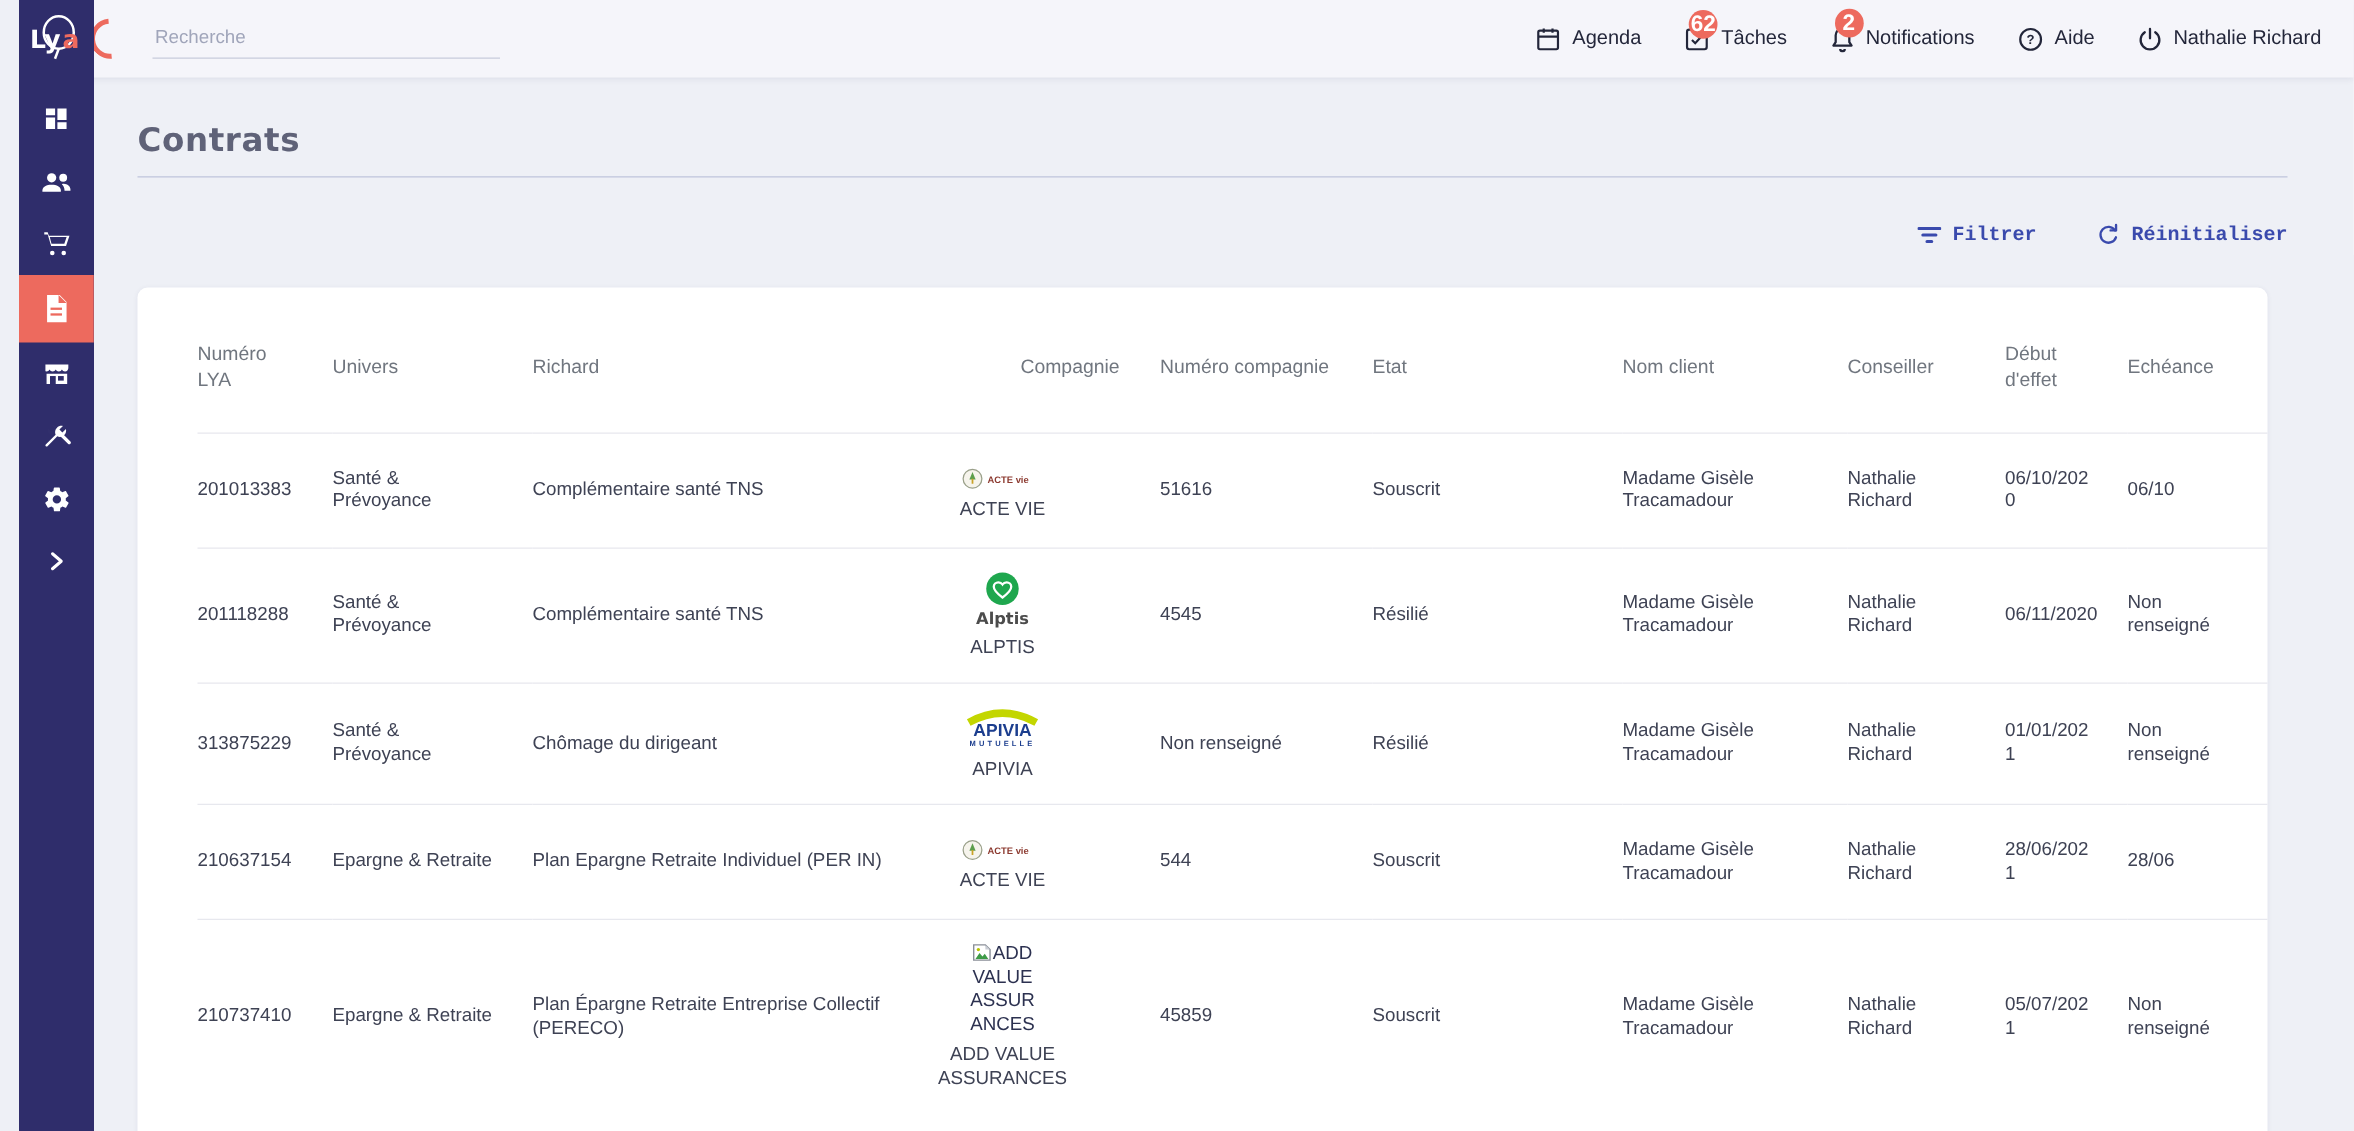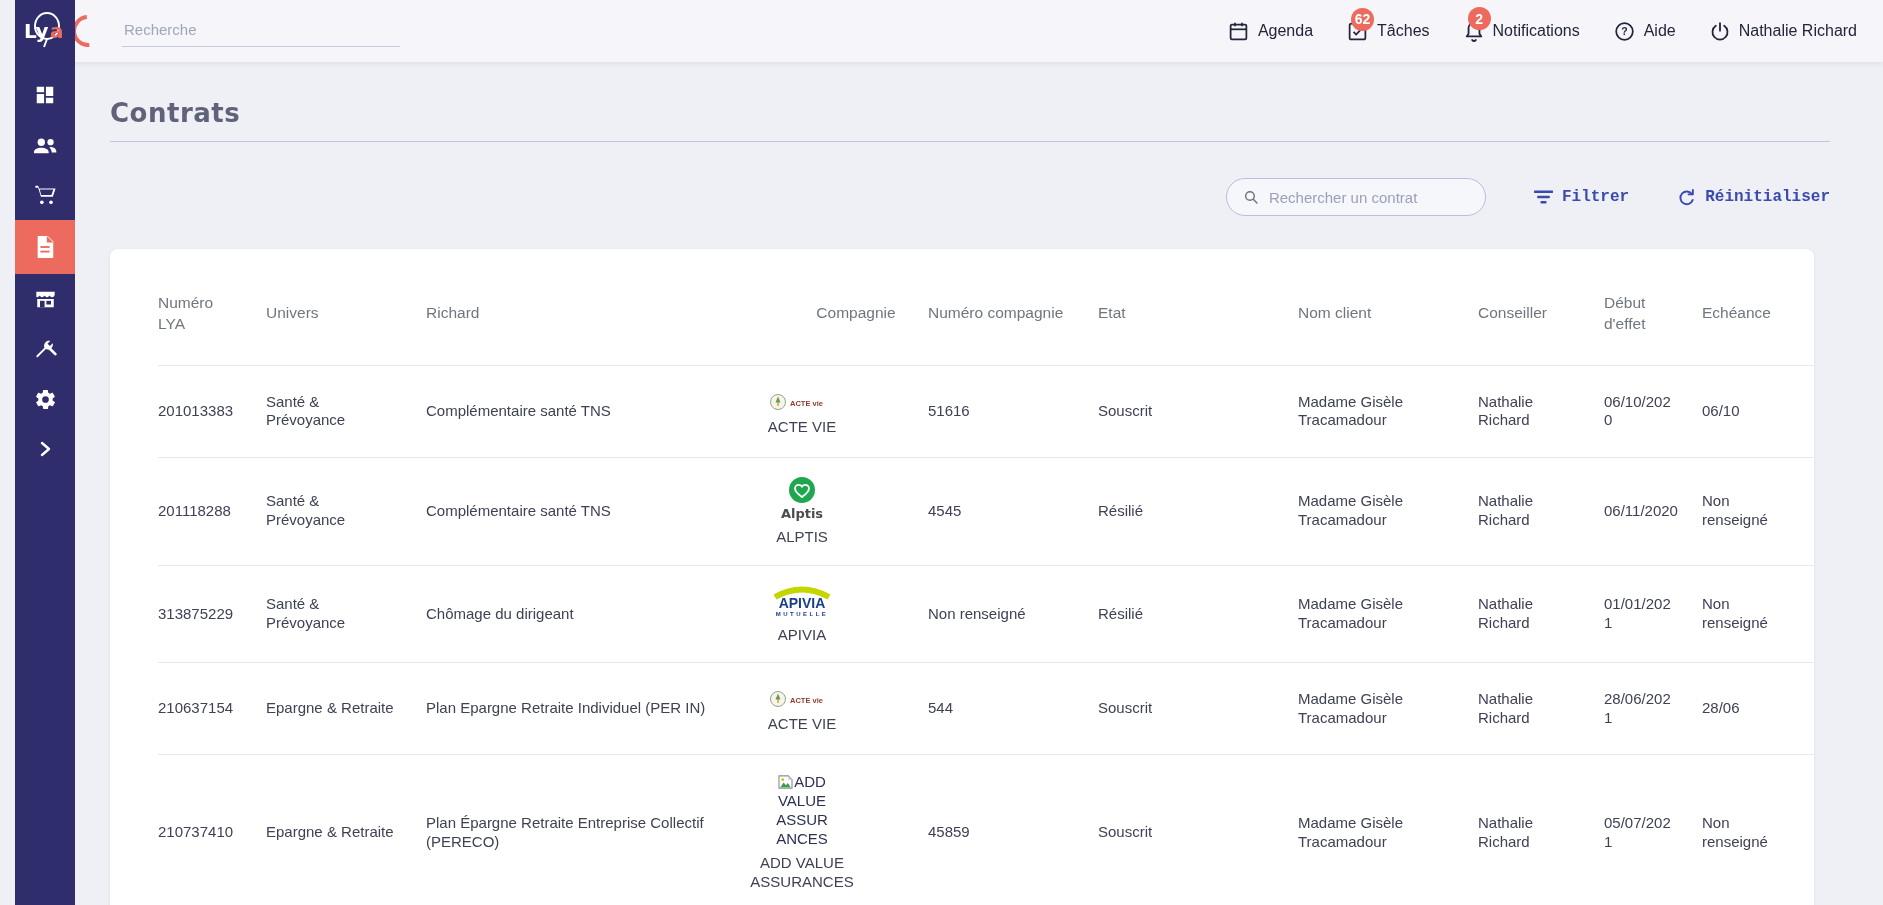--- a/index.html
+++ b/index.html
@@ -29,21 +29,21 @@
   .tb-search{margin-left:18px;width:278px;}
   .tb-search input{width:100%;border:none;outline:none;background:transparent;
     border-bottom:1px solid #c8cbdb;padding:6px 2px 8px;font-size:15px;color:var(--text);
     font-family:"Liberation Sans",sans-serif;}
   .tb-search input::placeholder{color:#a0a5ba;}
   .tb-menu{margin-left:auto;display:flex;align-items:center;gap:34px;padding-right:26px;}
   .tb-item{display:flex;align-items:center;gap:9px;cursor:pointer;font-size:16px;
     color:#23263a;font-weight:500;white-space:nowrap;}
   .tb-ico{position:relative;display:flex;align-items:center;}
   .badge{position:absolute;top:-13px;left:4px;min-width:23px;height:23px;border-radius:12px;
-    background:var(--coral);color:#fff;font-size:14px;font-weight:700;display:flex;
+    background:var(--coral);color:#fff;font-size:18px;font-weight:700;display:flex;
     align-items:center;justify-content:center;padding:0 0;}
 
   
   .main{position:absolute;left:60px;top:62px;right:0;padding:36px 53px 0 50px;}
   .page-title{font-family:"DejaVu Sans",sans-serif;font-size:26px;font-weight:600;
     color:var(--title);letter-spacing:.5px;padding-bottom:13px;border-bottom:1px solid var(--headline);}
   .controls{margin-top:36px;display:flex;justify-content:flex-end;align-items:center;gap:48px;}
   .search-pill{display:flex;align-items:center;gap:10px;width:260px;height:38px;
     border:1.5px solid #b9bde0;border-radius:19px;padding:0 16px;background:#f6f7fb;}
   .search-pill input{border:none;outline:none;background:transparent;font-size:15px;width:100%;
@@ -196,27 +196,20 @@
         </span>
       <span>Nathalie Richard</span>
     </div>
   </div>
 </header>
 
 <main class="main">
   <h1 class="page-title">Contrats</h1>
 
   <div class="controls">
-    <div class="search-pill">
-      <svg width="18" height="18" viewBox="0 0 24 24">
-          <circle cx="10.5" cy="10.5" r="6.5" fill="none" stroke="#6b7280" stroke-width="2.2"></circle>
-          <path d="M15.5 15.5L21 21" stroke="#6b7280" stroke-width="2.2" stroke-linecap="round"></path>
-        </svg>
-      <input type="text" placeholder="Rechercher un contrat" style="">
-    </div>
     <button class="link-btn">
       <svg width="19" height="16" viewBox="0 0 20 16">
           <path d="M1 2.5h18M4.5 8h11M8 13.5h4" stroke="#3a4aad" stroke-width="2.6" stroke-linecap="round"></path>
         </svg>
       <span>Filtrer</span>
     </button>
     <button class="link-btn">
       <svg width="19" height="19" viewBox="0 0 24 24">
           <path d="M19 8a8 8 0 10.9 7" fill="none" stroke="#3a4aad" stroke-width="2.4" stroke-linecap="round"></path>
           <path d="M20 2.5V8h-5.5" fill="none" stroke="#3a4aad" stroke-width="2.4" stroke-linecap="round" stroke-linejoin="round"></path>

